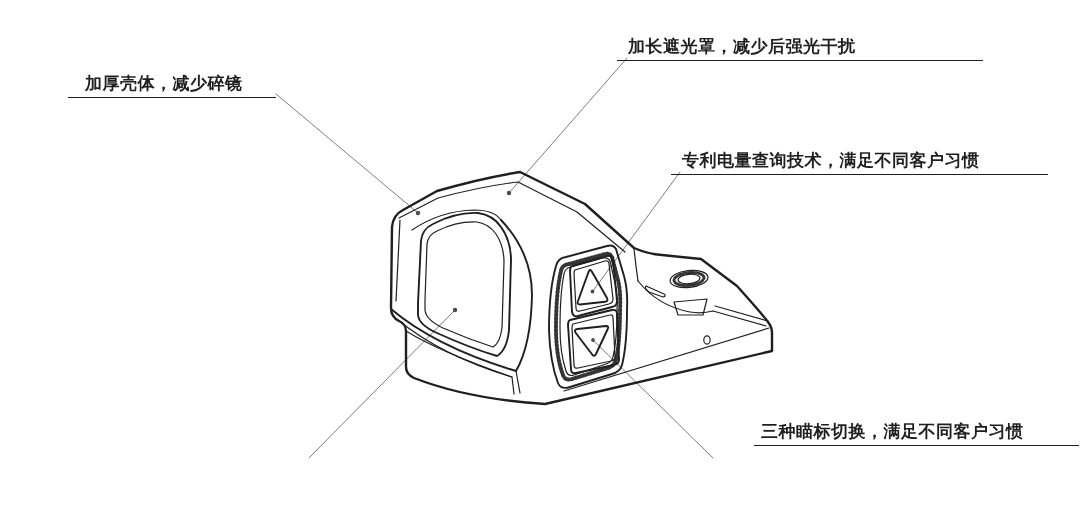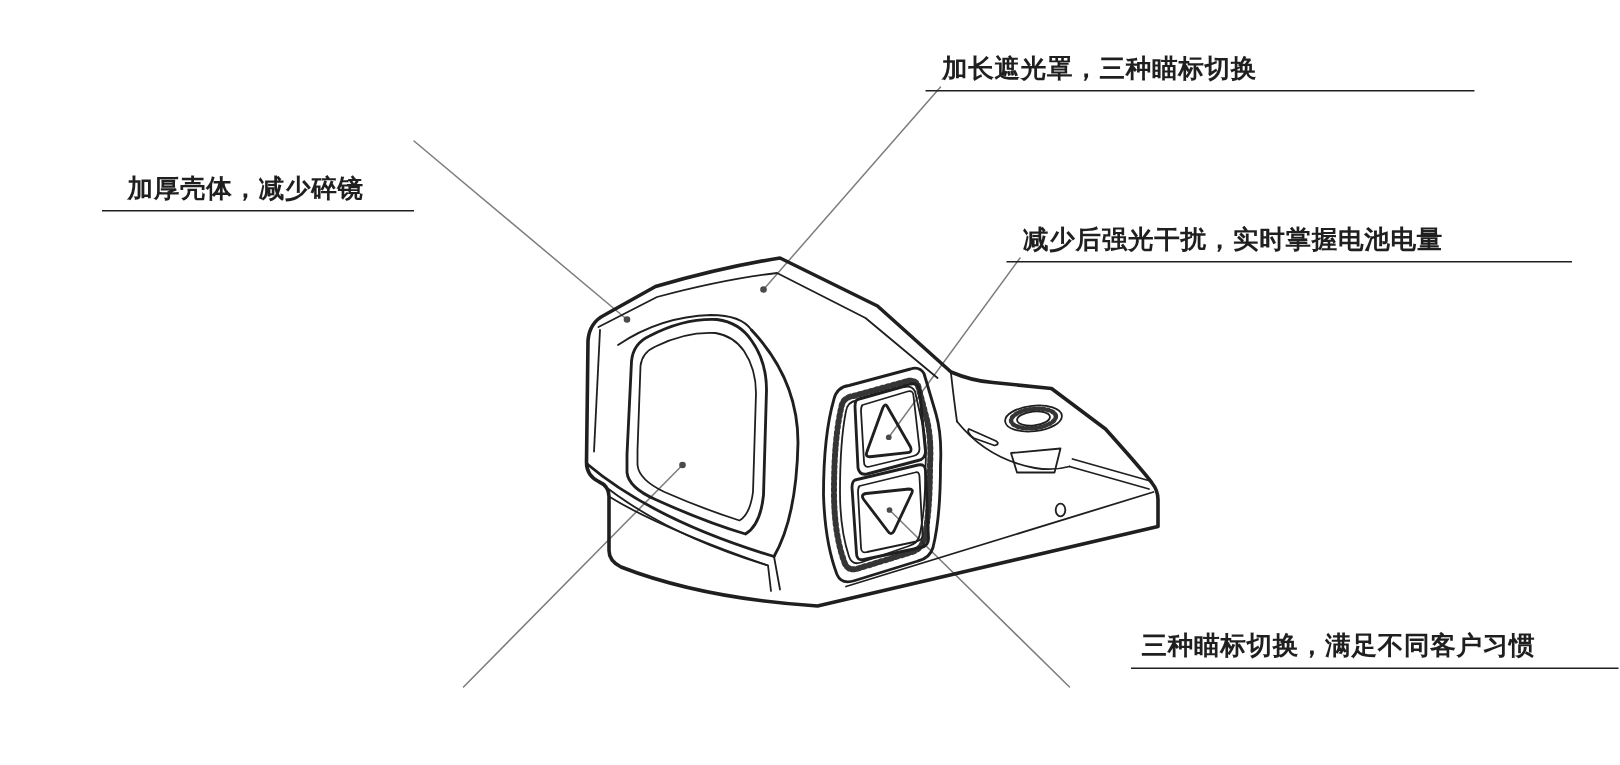--- a/index.html
+++ b/index.html
@@ -173,21 +173,21 @@
         <ellipse class="thin" cx="689" cy="279" rx="11" ry="4.6"></ellipse>
       </g>
 
       <path class="thin" d="M 713,311 L 766,326"></path>
       <path class="thin" d="M 715,306 L 768,321"></path>
       <path class="thin" d="M 564,391 L 769,328"></path>
       <ellipse class="thin" cx="707" cy="340" rx="3.2" ry="4.2"></ellipse>
     </g>
   </svg>
 
-  <div class="callout" style="left:617px; top:37px; padding-left:11px; min-width:355px;">加长遮光罩，三种瞄标切换</div>
+  <div class="callout" style="left:617px; top:37px; padding-left:11px; min-width:355px;">加长遮光罩，减少后强光干扰</div>
 
-  <div class="callout" style="left:68px; top:74px; padding-left:17px; min-width:191px;margin-top:43px;">加厚壳体，减少碎镜</div>
+  <div class="callout" style="left:68px; top:74px; padding-left:17px; min-width:191px;">加厚壳体，减少碎镜</div>
 
-  <div class="callout" style="left:671px; top:151px; padding-left:11px; min-width:366px;">减少后强光干扰，实时掌握电池电量</div>
+  <div class="callout" style="left:671px; top:151px; padding-left:11px; min-width:366px;">专利电量查询技术，满足不同客户习惯</div>
 
 
   <div class="callout" style="left:711px; top:422px; padding-left:7px; min-width:318px;margin-left:43px;">三种瞄标切换，满足不同客户习惯</div>
 </div>
 
 </body></html>

